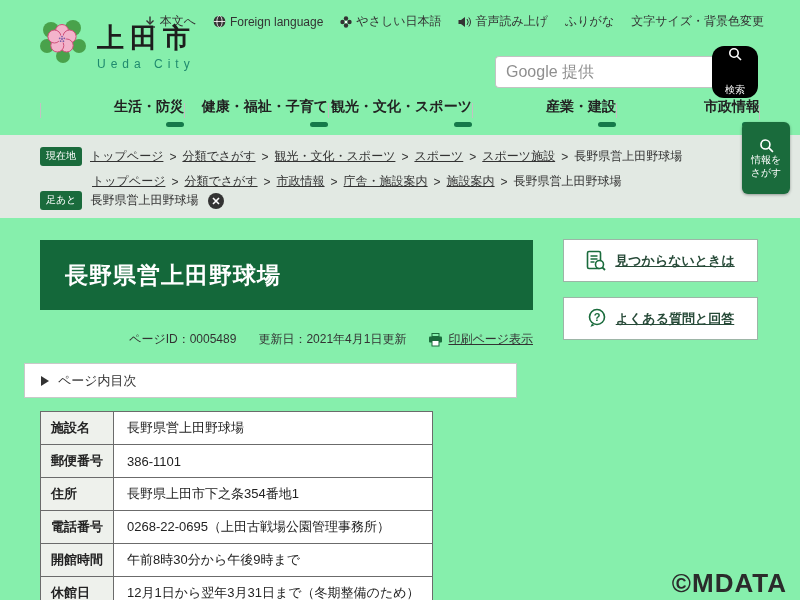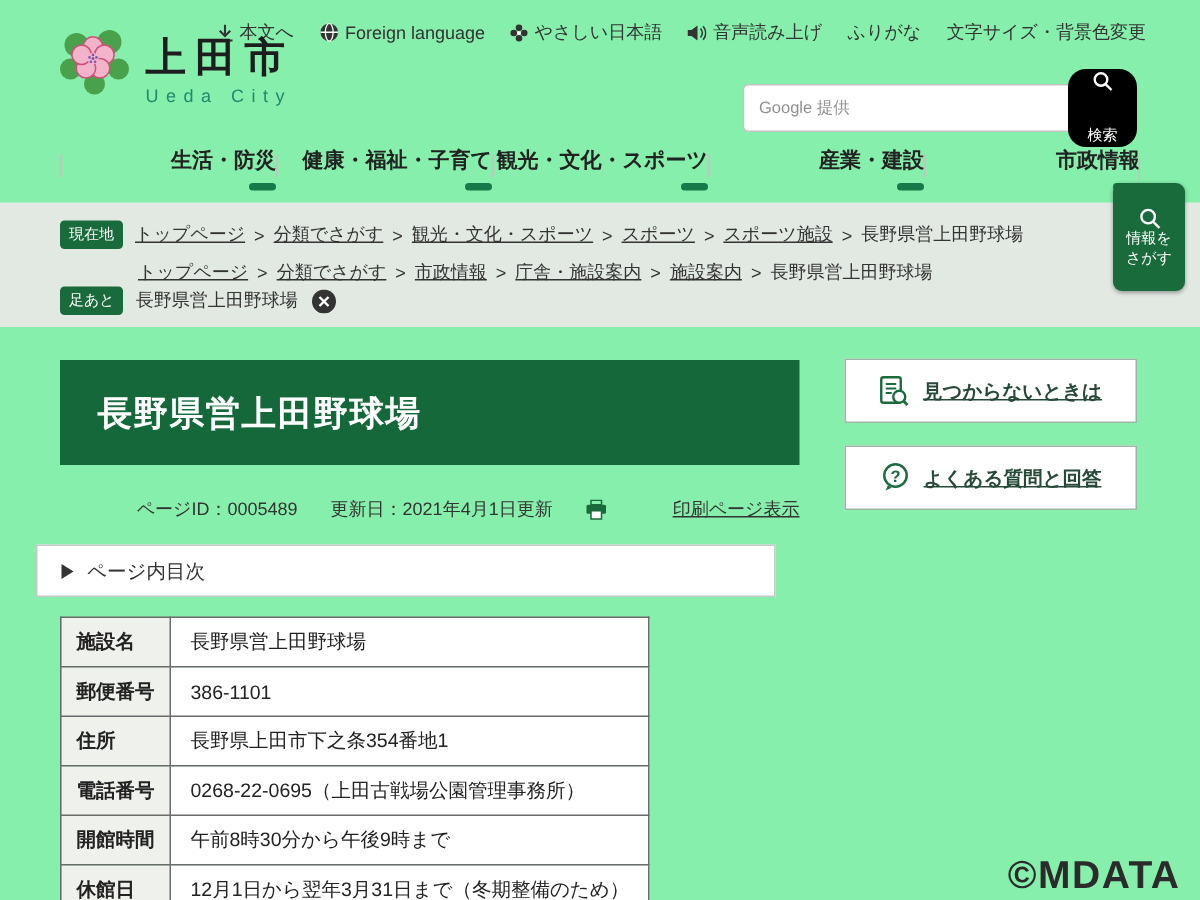--- a/index.html
+++ b/index.html
@@ -11,21 +11,21 @@
            font-size:12px;color:#333;}
   .util-item{display:flex;align-items:center;gap:4px;cursor:pointer;white-space:nowrap;}
 
   .logo{position:absolute;left:38px;top:18px;display:flex;align-items:flex-start;gap:9px;cursor:pointer;}
   .logo-text{display:flex;flex-direction:column;margin-top:6px;}
   .city-name{font-size:27px;font-weight:bold;color:#1d1d1d;letter-spacing:6px;line-height:1.1;}
   .city-en{font-size:12px;color:#1f8a6e;letter-spacing:5px;margin-top:3px;}
 
   .searchbar{position:absolute;top:46px;right:42px;display:flex;align-items:center;}
   .search-input{width:196px;height:30px;border:1px solid #c3c3c3;border-right:none;
-                border-radius:4px 0 0 4px;padding:0 10px;font-size:11px;color:#555;outline:none;
+                border-radius:4px 0 0 4px;padding:0 10px;font-size:16px;color:#555;outline:none;
                 font-family:inherit;}
   .search-input::placeholder{color:#8f8f8f;}
   .search-btn{width:46px;height:52px;background:#000;color:#fff;border:none;border-radius:12px;
               display:flex;flex-direction:column;align-items:center;justify-content:space-between;
               font-size:10px;cursor:pointer;gap:1px;font-family:inherit;}
 
   
   .nav{position:absolute;top:90px;left:0;width:800px;height:45px;display:flex;align-items:center;
        padding:0 40px;box-sizing:border-box;}
   .nav-item{flex:1;position:relative;display:flex;flex-direction:column;align-items:flex-end;
@@ -62,21 +62,21 @@
   .page-title{color:#fff;font-size:23px;font-weight:bold;margin:0;letter-spacing:1px;}
 
   .side-btn{position:absolute;left:563px;width:195px;height:43px;background:#fff;
             border:1px solid #9db5a7;display:flex;align-items:center;justify-content:center;
             gap:9px;font-size:13px;font-weight:bold;color:#274a38;box-sizing:border-box;cursor:pointer;text-decoration:underline;}
   .btn1{top:239px;} .btn2{top:297px;}
 
   .meta-row{position:absolute;left:40px;top:331px;width:493px;display:flex;justify-content:flex-end;
             gap:22px;font-size:12px;color:#333;align-items:center;}
   .print-link{display:flex;gap:5px;align-items:center;cursor:pointer;}
-  .print-label{text-decoration:underline;color:#333;margin-left:38px;}
+  .print-label{text-decoration:underline;color:#333;}
 
   .toc-box{position:absolute;left:24px;top:363px;width:493px;height:35px;border:1px solid #c9c9c9;
            background:#fff;display:flex;align-items:center;gap:9px;padding-left:16px;
            box-sizing:border-box;font-size:13px;color:#333;cursor:pointer;}
   .toc-arrow{width:0;height:0;border-left:8px solid #333;border-top:5px solid transparent;
              border-bottom:5px solid transparent;}
 
   .facility-table{position:absolute;left:40px;top:411px;border-collapse:collapse;font-size:13px;
                   color:#222;table-layout:fixed;width:393px;}
   .facility-table th{width:73px;background:#eef1ec;border:1px solid #6b6b6b;font-weight:bold;

